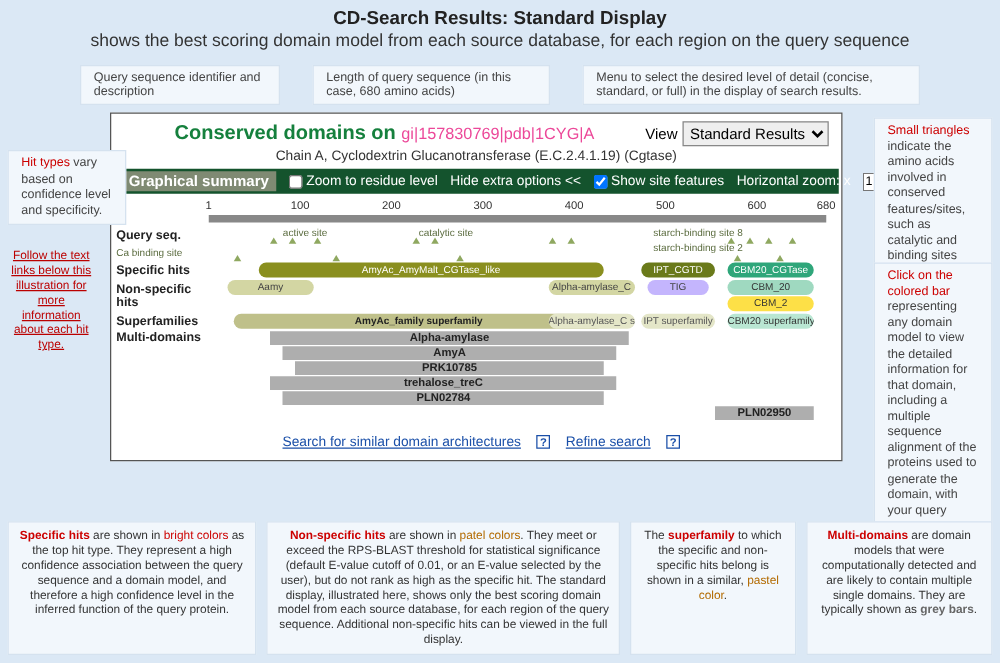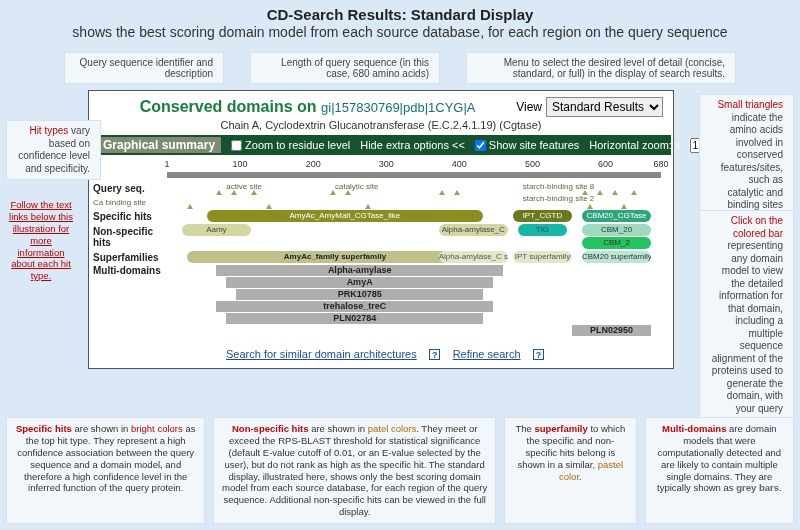--- a/index.html
+++ b/index.html
@@ -1,24 +1,24 @@
 <!DOCTYPE html>
 <html><head>
 <meta charset="utf-8">
 <style>
 *{box-sizing:border-box;margin:0;padding:0;font-family:Arial,Helvetica,sans-serif}
 body{width:800px;height:530px;background:#dbe8f5;position:relative;overflow:hidden}
 .wrap{padding:6px 8px}
 .title{text-align:center;font-size:15px;font-weight:bold;color:#222}
 .subtitle{text-align:center;font-size:14px;color:#333;margin-top:1px}
 .top-ann{display:flex;justify-content:center;gap:26px;margin:12px 0 6px}
-.ann-box{background:#f2f7fc;border:1px solid #d5e2ef;padding:4px 10px;font-size:10px;color:#444;text-align:right}
+.ann-box{background:#f2f7fc;border:1px solid #d5e2ef;padding:4px 10px;font-size:10px;color:#444;text-align:left}
 .center{position:relative;margin:0 118px 0 80px;background:#fff;border:1px solid #555;padding:2px}
 .seqhead{display:flex;align-items:center;padding:4px 8px 2px}
-.seqhead .acc{color:#0f766e;font-size:13px}
+.seqhead .acc{color:#ec4899;font-size:13px}
 .viewlbl{font-size:12px;margin-right:4px}
 .viewsel{font-size:12px;padding:1px;border:1px solid #888}
 .seqdesc{text-align:center;font-size:11px;color:#333;padding:0 0 4px}
 .bar{background:#14532d;color:#fff;display:flex;align-items:center;font-size:11px;padding:2px 6px;gap:10px;white-space:nowrap}
 .bar .gs{background:#7f8a73;padding:1px 6px;font-weight:bold;font-size:12px;color:#fff}
 .bar label{display:flex;align-items:flex-end;gap:3px}
 .bar input[type=checkbox]{width:11px;height:11px}
 .bar .hz{width:22px;font-size:10px}
 .upd{background:#ddd;color:#222;border:1px solid #888;font-size:10px;padding:0 3px}
 .ruler{position:relative;height:22px;margin:4px 0 0 76px}
@@ -137,23 +137,23 @@
           <div class="dombar" style="left: 8%; width: 56%; background: rgb(138, 143, 31);">AmyAc_AmyMalt_CGTase_like</div>
           <div class="dombar" style="left: 70%; width: 12%; background: rgb(106, 122, 26);">IPT_CGTD</div>
           <div class="dombar" style="left: 84%; width: 14%; background: rgb(47, 166, 122); color: rgb(255, 255, 255);">CBM20_CGTase</div>
         </div>
   </div>
   <div class="row">
    <div class="rlabel">Non-specific hits</div>
    <div class="rlane" id="lane-ns" style="height:26px">
           <div class="dombar" style="left: 3%; width: 14%; background: rgb(211, 214, 163); color: rgb(68, 68, 68);">Aamy</div>
           <div class="dombar" style="left: 55%; width: 14%; background: rgb(211, 214, 163); color: rgb(68, 68, 68);">Alpha-amylase_C</div>
-          <div class="dombar" style="left: 71%; width: 10%; background: #14b8a6; color: rgb(68, 68, 68);">TIG</div>
+          <div class="dombar" style="left: 71%; width: 10%; background: #c4b5fd; color: rgb(68, 68, 68);">TIG</div>
           <div class="dombar" style="left: 84%; width: 14%; background: rgb(159, 217, 192); color: rgb(51, 51, 51);">CBM_20</div>
-          <div class="dombar" style="left: 84%; width: 14%; background: #22c55e; color: rgb(51, 51, 51); top: 13px;">CBM_2</div>
+          <div class="dombar" style="left: 84%; width: 14%; background: #fde047; color: rgb(51, 51, 51); top: 13px;">CBM_2</div>
         </div>
   </div>
   <div class="row">
    <div class="rlabel">Superfamilies</div>
    <div class="rlane" id="lane-sf">
           <div class="dombar" style="left: 4%; width: 60%; background: rgb(191, 192, 138); color: rgb(34, 34, 34); font-weight: bold;">AmyAc_family superfamily</div>
           <div class="dombar" style="left: 55%; width: 14%; background: rgb(228, 230, 200); color: rgb(85, 85, 85);">Alpha-amylase_C su</div>
           <div class="dombar" style="left: 70%; width: 12%; background: rgb(228, 230, 200); color: rgb(85, 85, 85);">IPT superfamily</div>
           <div class="dombar" style="left: 84%; width: 14%; background: rgb(185, 230, 210); color: rgb(51, 51, 51);">CBM20 superfamily</div>
         </div>

